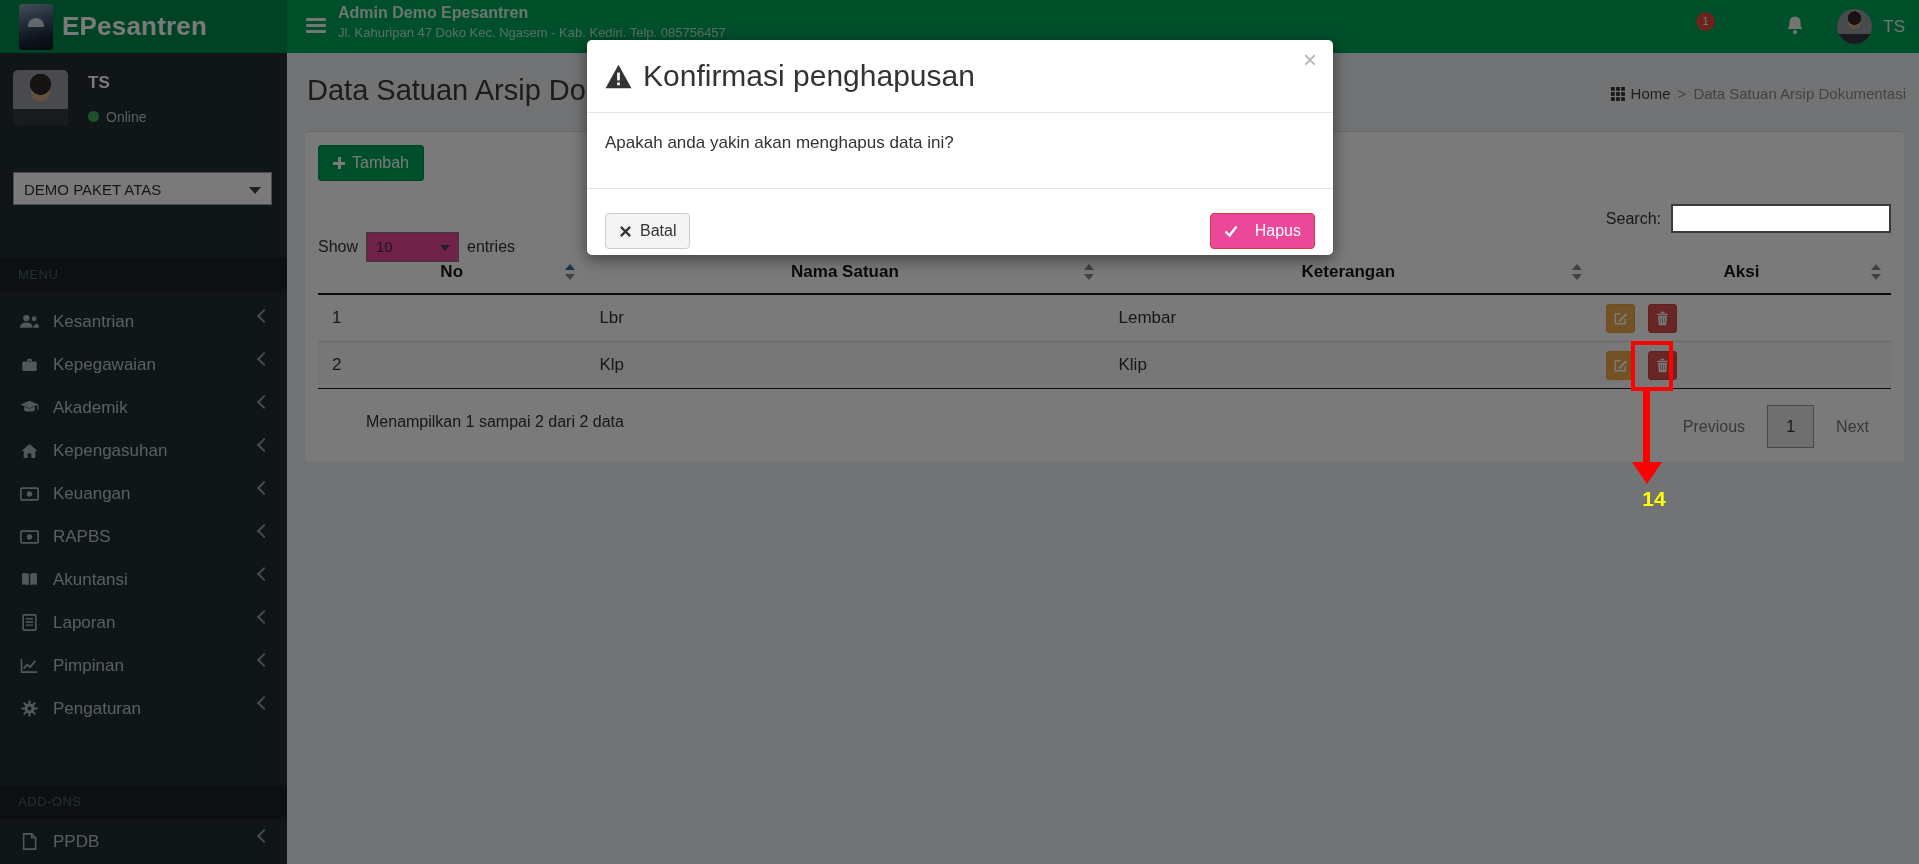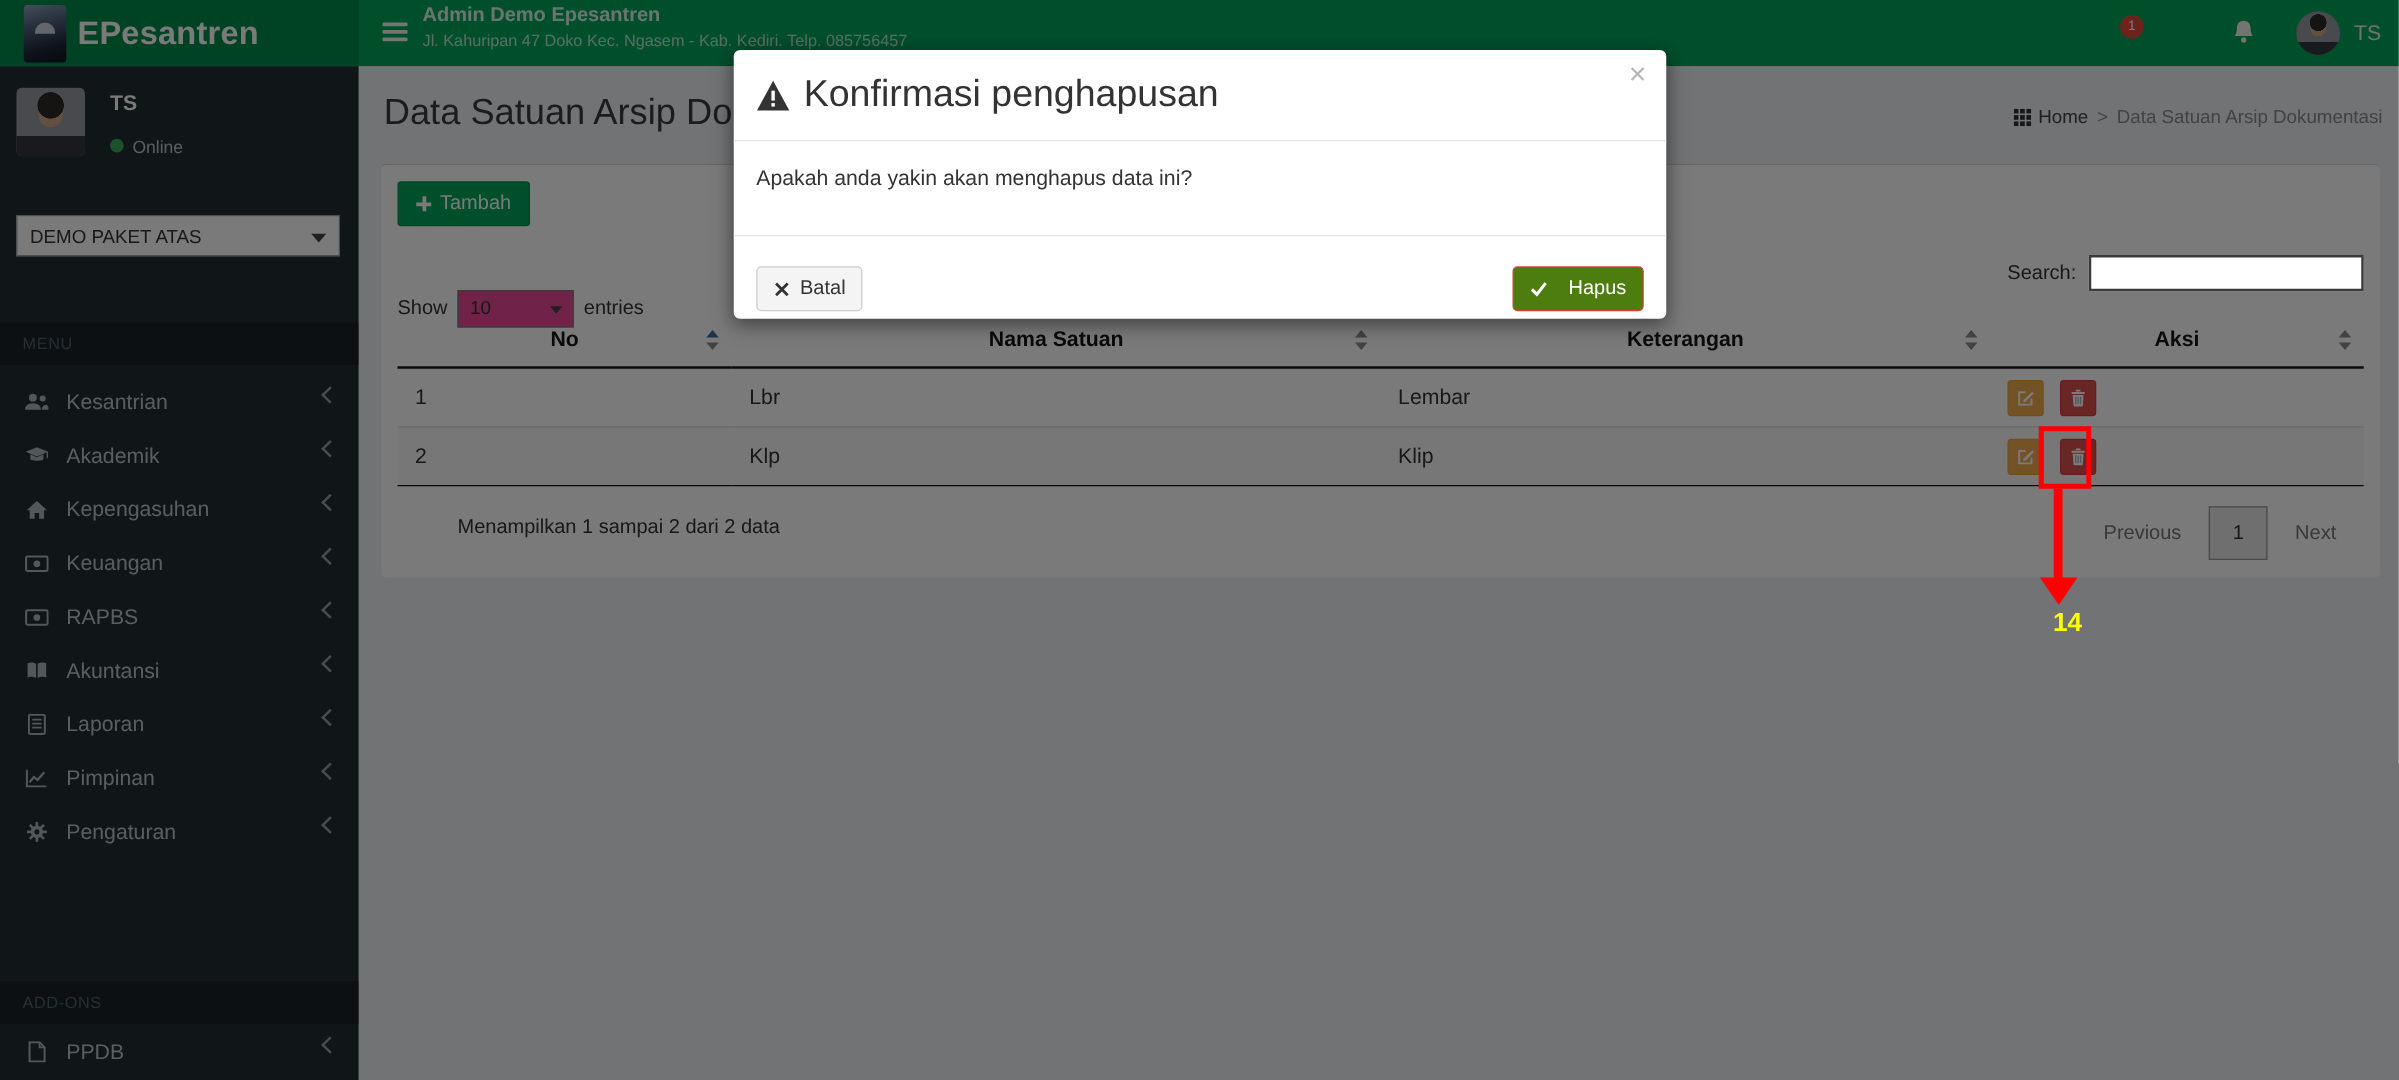--- a/index.html
+++ b/index.html
@@ -102,21 +102,21 @@
   .backdrop{position:absolute;left:0;top:0;width:1919px;height:864px;background:rgba(0,0,0,0.52);z-index:100;}
   .modal{position:absolute;left:587px;top:40px;width:746px;height:215px;background:#fff;border-radius:5px;z-index:200;
     box-shadow:0 4px 16px rgba(0,0,0,.5);box-sizing:border-box;}
   .modal-header{position:relative;height:73px;border-bottom:1px solid #e5e5e5;box-sizing:border-box;padding:19px 18px 0 18px;}
   .modal-title{display:flex;align-items:center;gap:11px;font-size:30px;color:#333;}
   .modal-close{position:absolute;right:16px;top:8px;font-size:24px;color:#b5b5b5;cursor:pointer;line-height:24px;}
   .modal-body{height:75px;box-sizing:border-box;padding:20px 18px;font-size:17px;color:#333;}
   .modal-footer{position:relative;height:67px;border-top:1px solid #e5e5e5;box-sizing:border-box;}
   .btn-batal{position:absolute;left:18px;top:24px;display:inline-flex;align-items:center;gap:8px;background:#f4f4f4;border:1px solid #ccc;
     border-radius:4px;color:#333;font-size:16px;padding:8px 13px;cursor:pointer;font-family:inherit;}
-  .btn-hapus{position:absolute;right:18px;top:24px;display:inline-flex;align-items:center;gap:17px;background:#4d7c0f;border:1px solid #d43f3a;
+  .btn-hapus{position:absolute;right:18px;top:24px;display:inline-flex;align-items:center;gap:17px;background:#ec4899;border:1px solid #d43f3a;
     border-radius:4px;color:#fff;font-size:16px;padding:8px 13px;cursor:pointer;font-family:inherit;}
 
   
   .ann-box{position:absolute;left:1631px;top:341px;width:42px;height:50px;border:4px solid #ff0000;box-sizing:border-box;z-index:300;}
   .ann-line{position:absolute;left:1643px;top:391px;width:7px;height:73px;background:#ff0000;z-index:300;}
   .ann-head{position:absolute;left:1632px;top:462px;width:0;height:0;border-left:15px solid transparent;border-right:15px solid transparent;border-top:22px solid #ff0000;z-index:300;}
   .ann-label{position:absolute;left:1633px;top:487px;width:42px;text-align:center;font-size:21px;font-weight:bold;color:#ffff00;z-index:300;}
 </style>
 </head>
 <body>
@@ -170,20 +170,30 @@
       <div class="mitem">
         <span class="micon">
             <svg width="19" height="15" viewBox="0 0 18 14" fill="currentColor">
               <circle cx="6" cy="3.8" r="3"></circle>
               <path d="M0 13q0-5 6-5t6 5z"></path>
               <circle cx="13.4" cy="4.4" r="2.3"></circle>
               <path d="M12.6 13q.3-3.8 4-3.8 1.4 1.2 1.4 3.8z"></path>
             </svg>
           </span>
         <span>Kesantrian</span>
+        <span class="chev"></span>
+      </div>
+      <div class="mitem">
+        <span class="micon">
+            <svg width="17" height="16" viewBox="0 0 16 16" fill="currentColor">
+              <rect x="0.8" y="4.5" width="14.4" height="9.5" rx="1.2"></rect>
+              <path d="M5.5 4.5V3.2q0-1.4 1.4-1.4h2.2q1.4 0 1.4 1.4v1.3h-1.6V3.4H7.1v1.1z"></path>
+            </svg>
+          </span>
+        <span>Kepegawaian</span>
         <span class="chev"></span>
       </div>
       <div class="mitem">
         <span class="micon">
             <svg width="19" height="15" viewBox="0 0 17 13" fill="currentColor">
               <path d="M8.5 0.5 16.6 3.8 8.5 7.1 0.4 3.8Z"></path>
               <path d="M3.8 5.6v3.3c0 1.6 9.4 1.6 9.4 0V5.6L8.5 7.6Z"></path>
               <rect x="15.5" y="3.8" width="1" height="4.5"></rect>
             </svg>
           </span>

